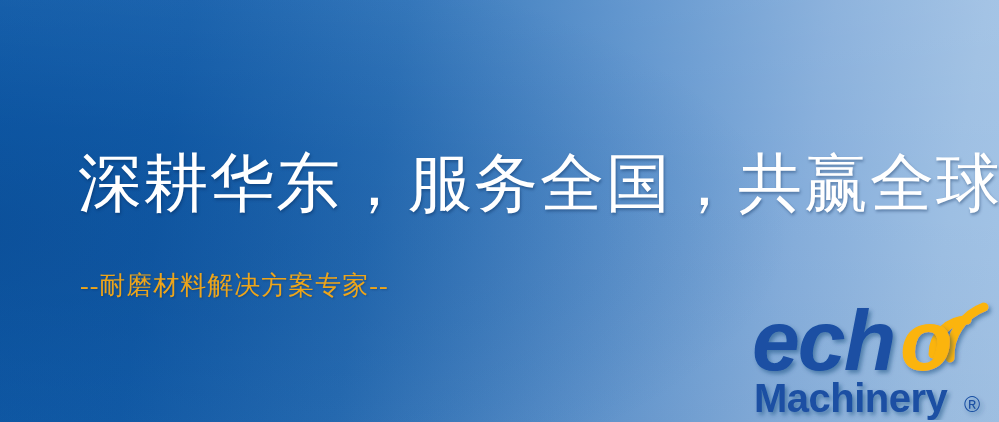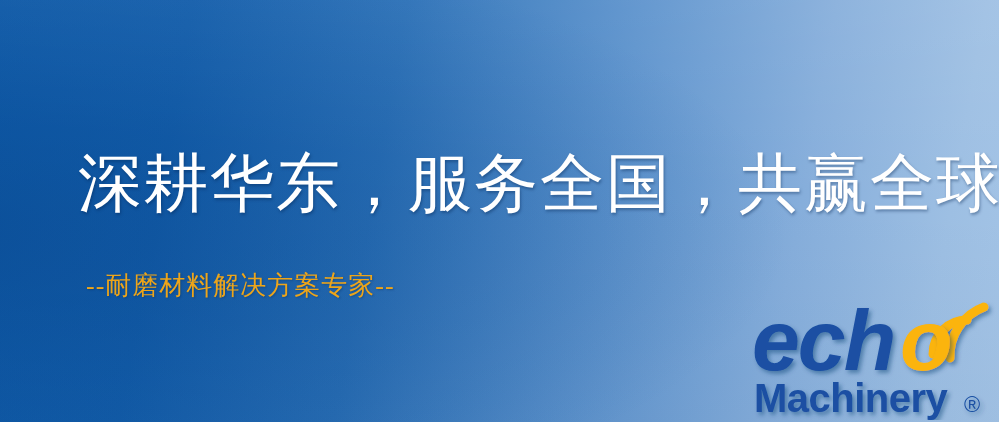--- a/index.html
+++ b/index.html
@@ -60,21 +60,21 @@
     font-size: 64px;
     line-height: 1.05;
     letter-spacing: 2px;
     white-space: nowrap;
     text-shadow: 1px 2px 3px rgba(0,35,80,0.38);
   }
 
   
   .subtitle {
     position: absolute;
-    left: 86px;
+    left: 80px;
     top: 268px;
     color: #eda51a;
     font-family: "Liberation Serif", "DejaVu Serif", serif;
     font-size: 26px;
     letter-spacing: 1px;
     white-space: nowrap;
     text-shadow: 1px 1px 2px rgba(0,35,80,0.30);
   }
 
   

